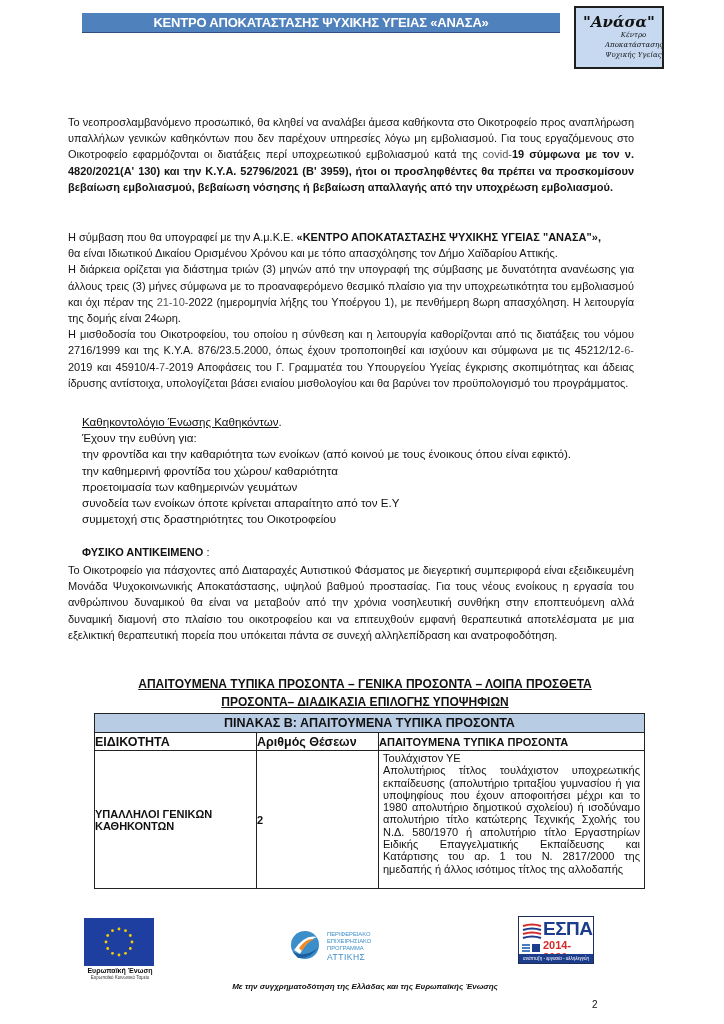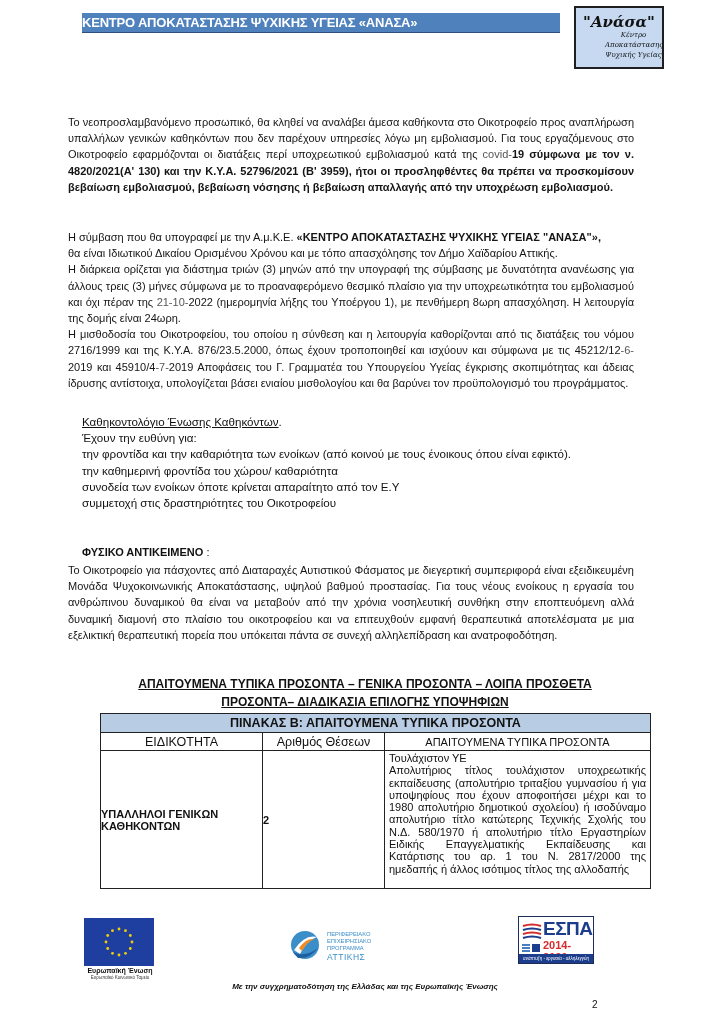--- a/index.html
+++ b/index.html
@@ -3,21 +3,21 @@
 <meta charset="utf-8">
 <style>
   * { box-sizing: border-box; margin: 0; padding: 0; }
   html, body { width: 724px; height: 1024px; background: #ffffff; overflow: hidden; }
   body { position: relative; font-family: "Liberation Sans", sans-serif; color: #111; }
 
   .header-bar {
     position: absolute; left: 82px; top: 13px; width: 478px; height: 20px;
     background: #4f81bd; border-bottom: 1px solid #2d4f7a;
     color: #fff; font-weight: bold; font-size: 13px; line-height: 20px;
-    text-align: left; letter-spacing: -0.2px;
+    text-align: center; letter-spacing: -0.2px;
   }
   .logo-box {
     position: absolute; left: 574px; top: 6px; width: 90px; height: 63px;
     background: #c6d9f1; border: 2px solid #1f1f1f;
     text-align: center; font-family: "DejaVu Serif", serif; font-style: italic;
   }
   .logo-title { font-size: 15px; font-weight: bold; margin-top: 6px; line-height: 16px; }
   .logo-sub { font-size: 7px; line-height: 10px; margin-left: 29px; }
 
   .body-text {
@@ -37,26 +37,26 @@
   .p3 { top: 562px; }
 
   .tbl-heading {
     position: absolute; left: 82px; width: 566px; text-align: center;
     font-weight: bold; font-size: 12px; text-decoration: underline;
   }
   .th1 { top: 677px; }
   .th2 { top: 695px; }
 
   table.req {
-    position: absolute; left: 100px; top: 713px; width: 551px;
+    position: absolute; left: 94px; top: 713px; width: 551px;
     border-collapse: collapse; font-size: 11px; border-radius: 12px;
   }
   table.req td, table.req th { border: 1.2px solid #222; }
   .tbl-caption { background: #b8cce4; text-align: center; font-weight: bold; font-size: 12.5px; height: 19px; }
-  .col-head th { height: 18px; text-align: center; font-weight: normal; }
+  .col-head th { height: 18px; text-align: left; font-weight: bold; }
   .col-head th.c1 { width: 162px; font-size: 12.5px; }
   .col-head th.c2 { width: 122px; font-size: 12.5px; }
   .col-head th.c3 { font-size: 11px; }
   .row td { height: 138px; vertical-align: middle; font-weight: bold; font-size: 11px; }
   .row td.quals {
     vertical-align: top; text-align: justify; font-weight: normal; font-size: 11px;
     line-height: 12.3px; padding: 1px 4px 2px 4px; text-align-last: left;
   }
 
   .footer-eu { position: absolute; left: 84px; top: 918px; width: 70px; height: 48px; background: #1f3fa0; }
@@ -106,20 +106,21 @@
   <div>
     <span>Η μισθοδοσία του Οικοτροφείου, του οποίου η σύνθεση και η λειτουργία καθορίζονται από τις διατάξεις του νόμου 2716/1999 και της Κ.Υ.Α. 876/23.5.2000, όπως έχουν τροποποιηθεί και ισχύουν και σύμφωνα με τις 45212/12</span><span class="grey">-6-</span><span>2019 και 45910/4</span><span class="grey">-7-</span><span>2019 Αποφάσεις του Γ. Γραμματέα του Υπουργείου Υγείας έγκρισης σκοπιμότητας και άδειας ίδρυσης αντίστοιχα, υπολογίζεται βάσει ενιαίου μισθολογίου και θα βαρύνει τον προϋπολογισμό του προγράμματος.</span>
   </div>
 </div>
 
 <div class="duties">
   <div><span class="u">Καθηκοντολόγιο Ένωσης Καθηκόντων</span><span>.</span></div>
   <div> Έχουν την ευθύνη για:</div>
   <div>την φροντίδα και την καθαριότητα των ενοίκων (από κοινού με τους ένοικους όπου είναι εφικτό).</div>
   <div>την καθημερινή φροντίδα του χώρου/ καθαριότητα</div>
+  <div>προετοιμασία των καθημερινών γευμάτων</div>
   <div>συνοδεία των ενοίκων όποτε κρίνεται απαραίτητο από τον Ε.Υ</div>
   <div>συμμετοχή στις δραστηριότητες του Οικοτροφείου</div>
 </div>
 
 <div class="section-title">
   <span>ΦΥΣΙΚΟ ΑΝΤΙΚΕΙΜΕΝΟ</span><span class="colon"> :</span>
 </div>
 <div class="body-text p3">Το Οικοτροφείο για πάσχοντες από Διαταραχές Αυτιστικού Φάσματος με διεγερτική συμπεριφορά είναι εξειδικευμένη Μονάδα Ψυχοκοινωνικής Αποκατάστασης, υψηλού βαθμού προστασίας. Για τους νέους ενοίκους η εργασία του ανθρώπινου δυναμικού θα είναι να μεταβούν από την χρόνια νοσηλευτική συνθήκη στην εποπτευόμενη αλλά δυναμική διαμονή στο πλαίσιο του οικοτροφείου και να επιτευχθούν εμφανή θεραπευτικά αποτελέσματα με μια εξελικτική θεραπευτική πορεία που υπόκειται πάντα σε συνεχή αλληλεπίδραση και ανατροφοδότηση.</div>
 
 <div class="tbl-heading th1">ΑΠΑΙΤΟΥΜΕΝΑ ΤΥΠΙΚΑ ΠΡΟΣΟΝΤΑ – ΓΕΝΙΚΑ ΠΡΟΣΟΝΤΑ – ΛΟΙΠΑ ΠΡΟΣΘΕΤΑ</div>

